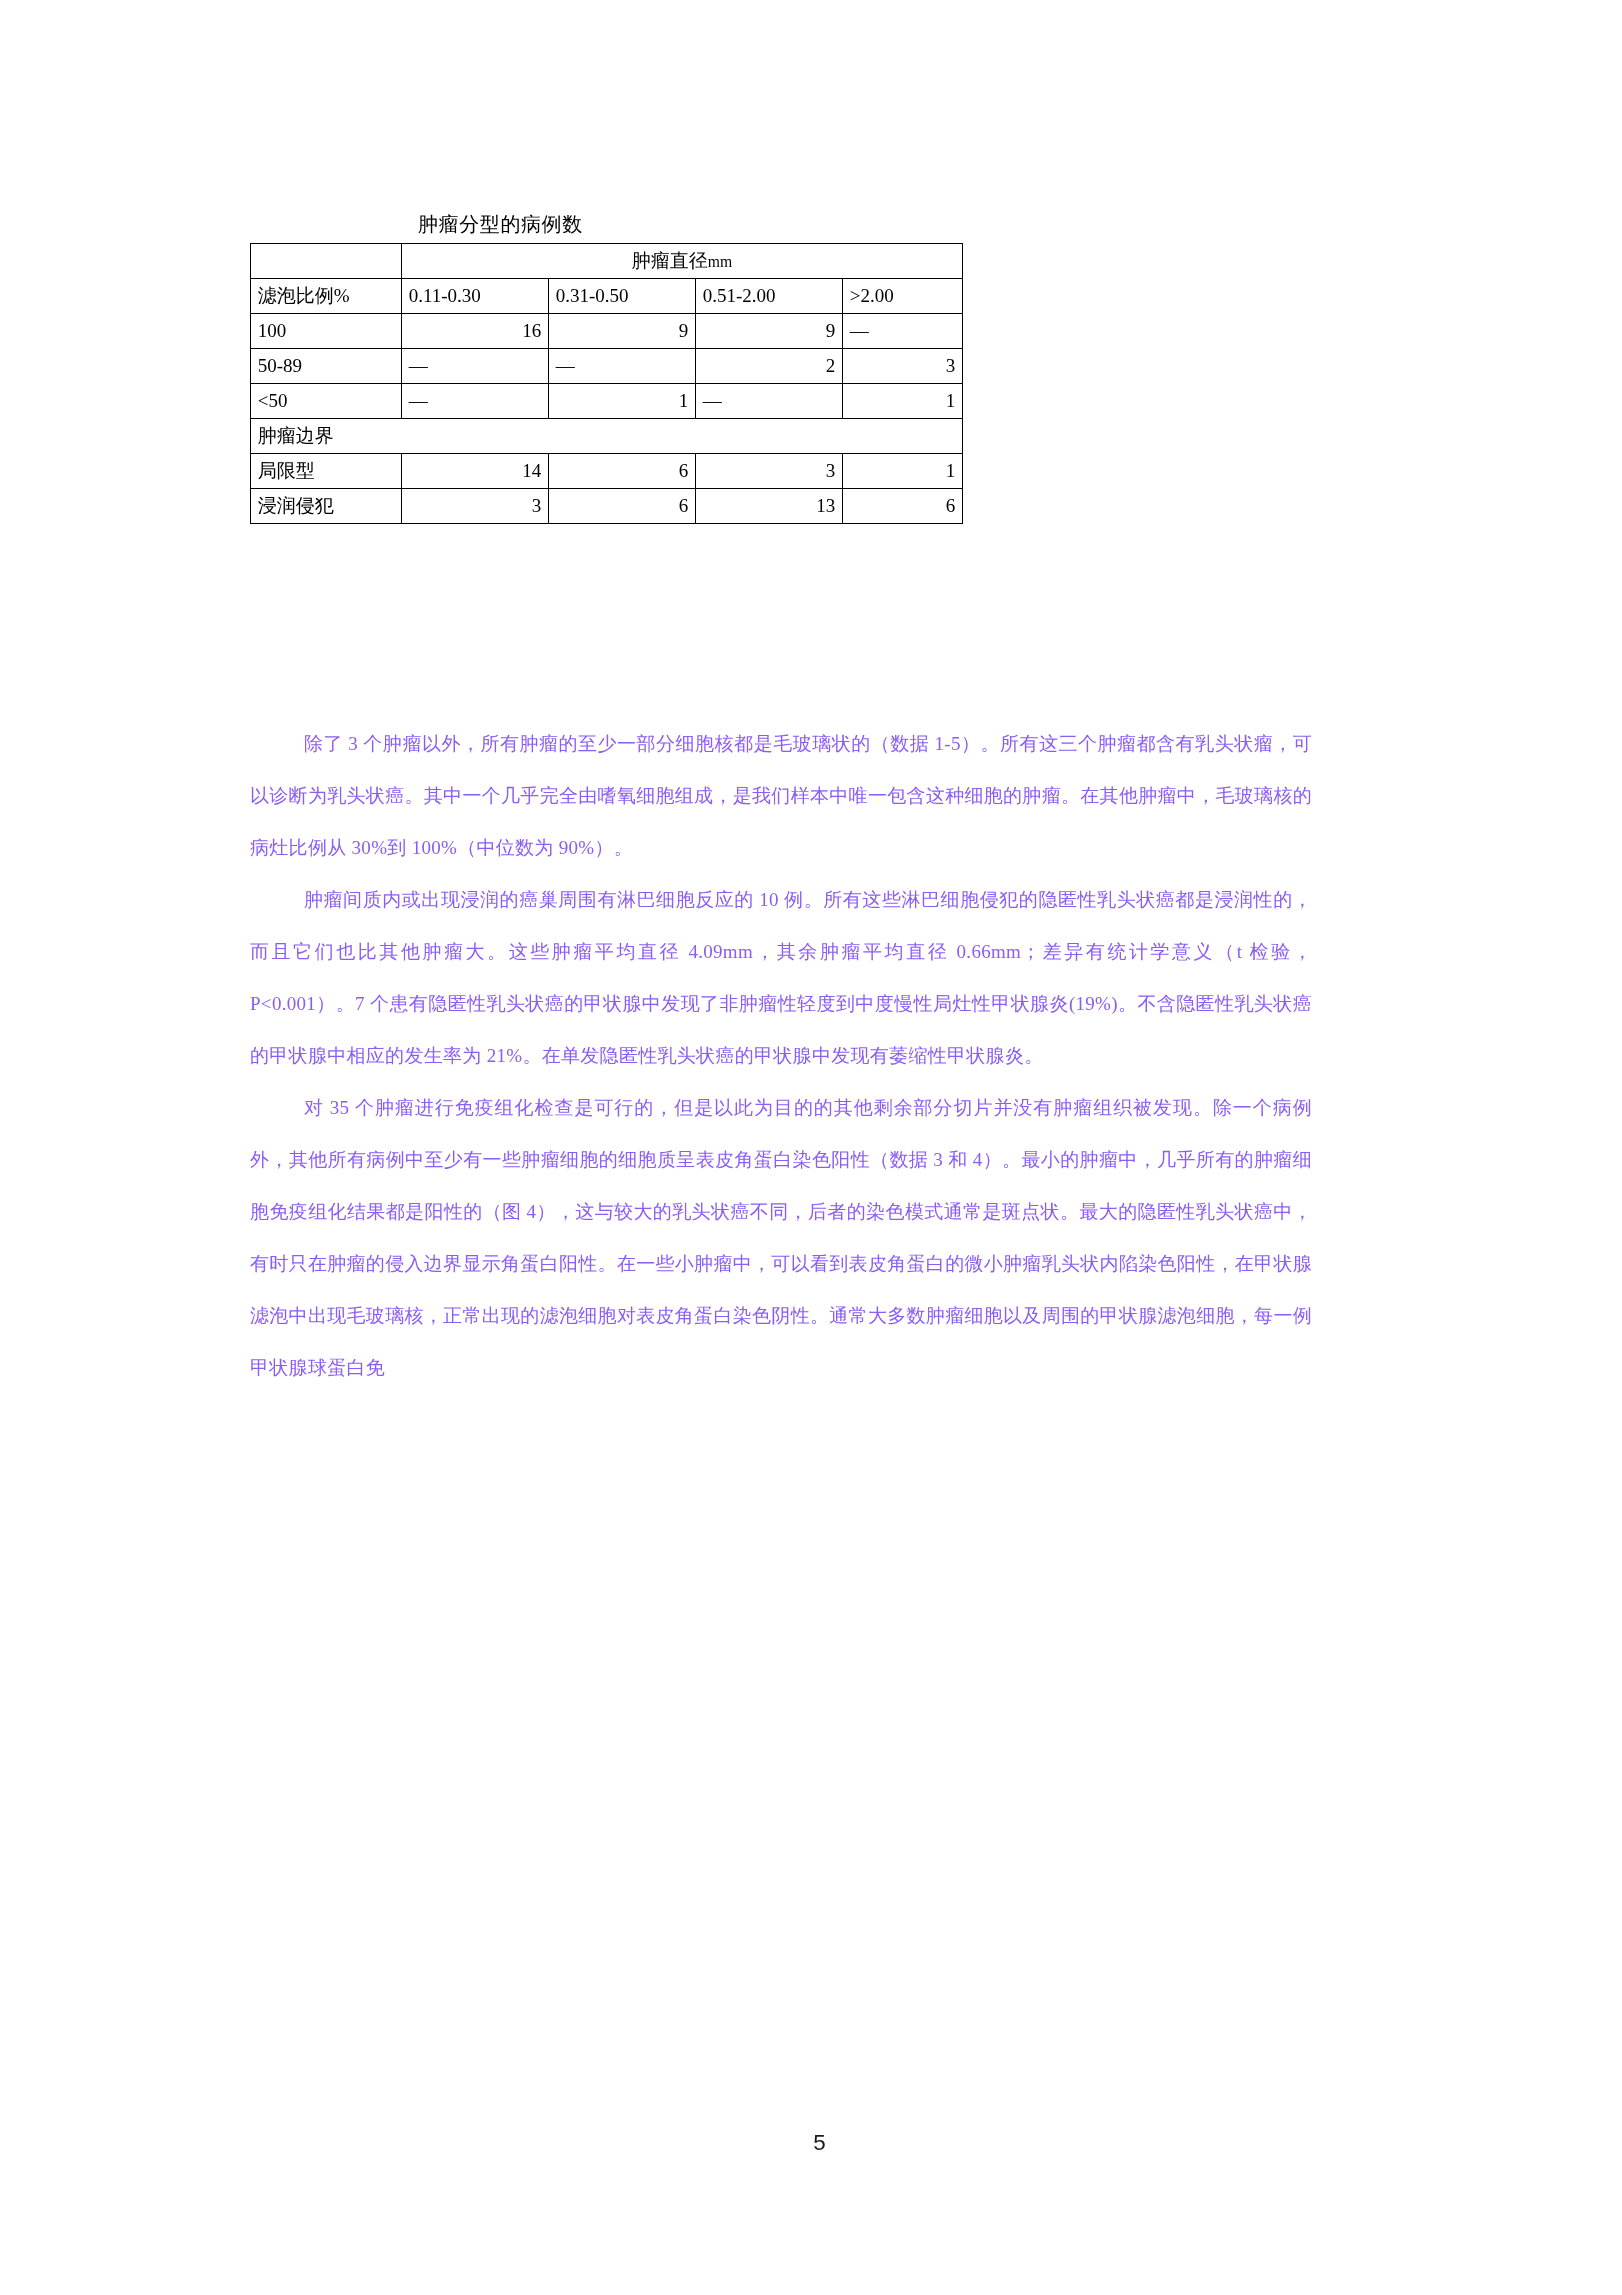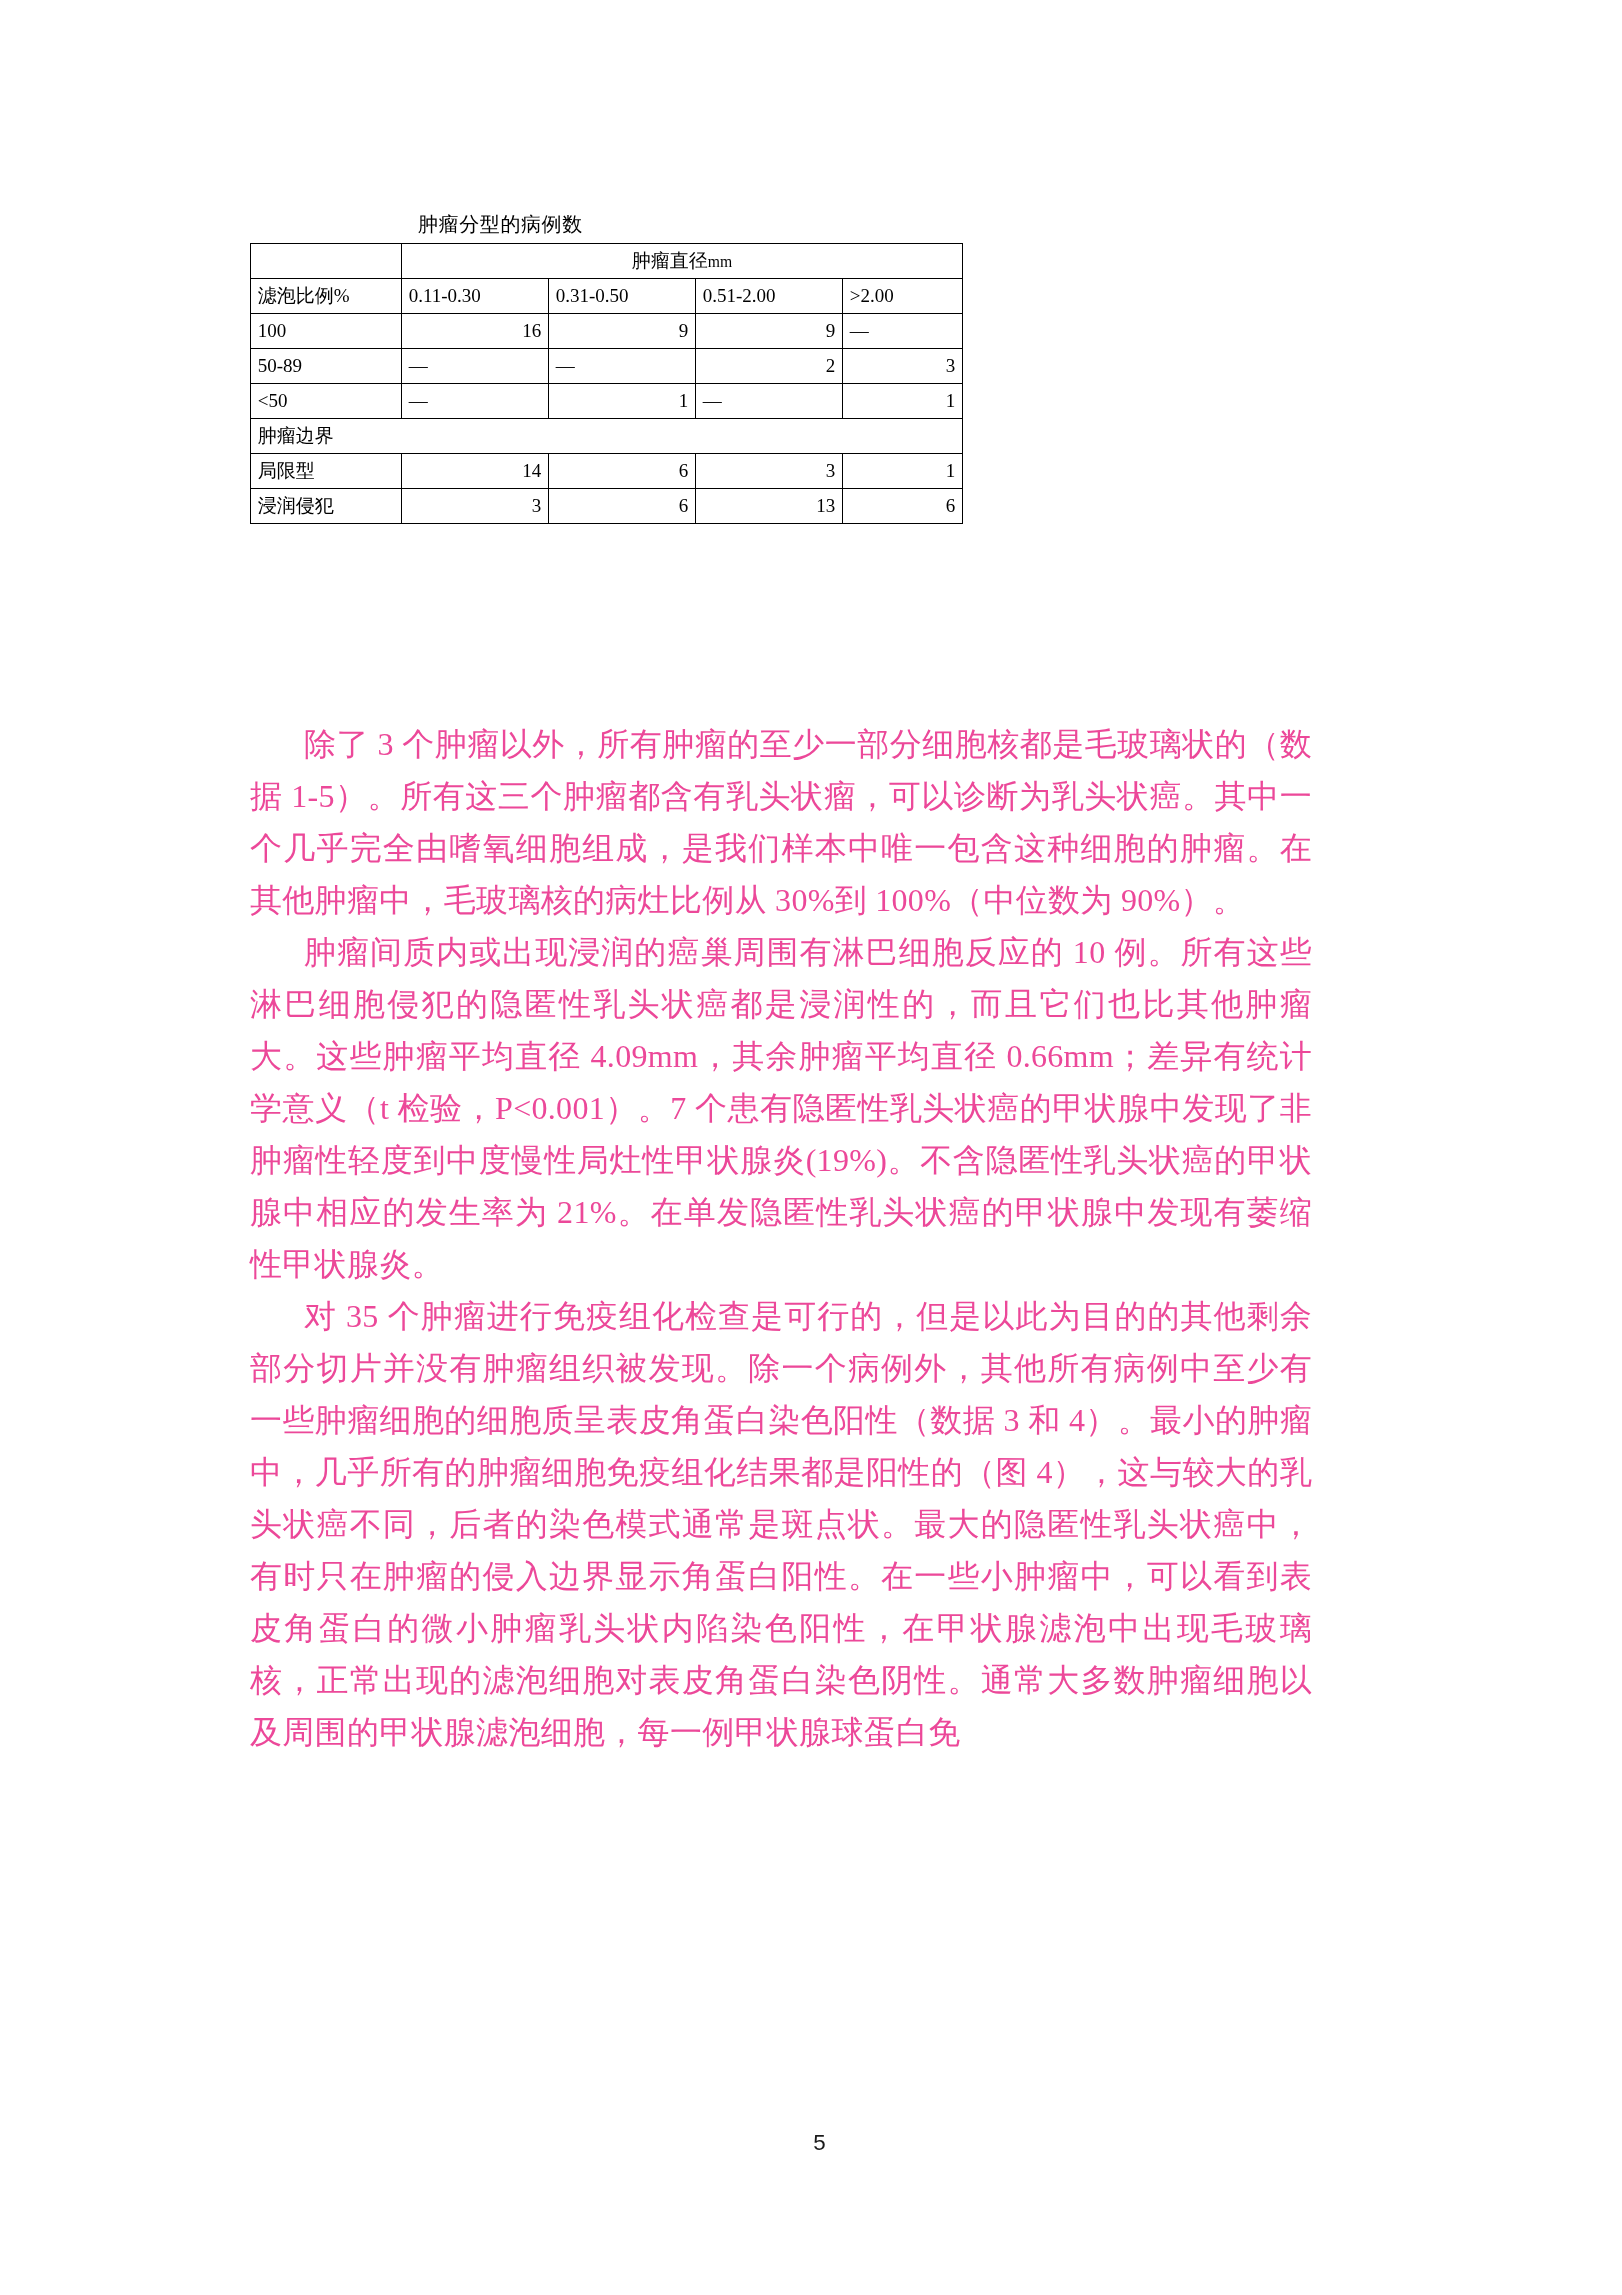--- a/index.html
+++ b/index.html
@@ -75,25 +75,25 @@
     text-align: left;
   }
 
   
   .body-text {
     position: absolute;
     left: 242px;
     top: 718px;
     width: 1062px;
     font-family: "Liberation Serif", "DejaVu Serif", serif;
-    font-size: 32px;
+    font-size: 19px;
     line-height: 52px;
     text-align: justify;
     text-justify: inter-ideograph;
-    color: #ec4899;
+    color: #8b5cf6;
   }
   .body-text p {
     margin: 0 0 0 0;
     text-indent: 54px;
     letter-spacing: 0.3px;
   }
   .body-text p.heading {
     font-weight: bold;
     text-indent: 54px;
     margin: 0;

